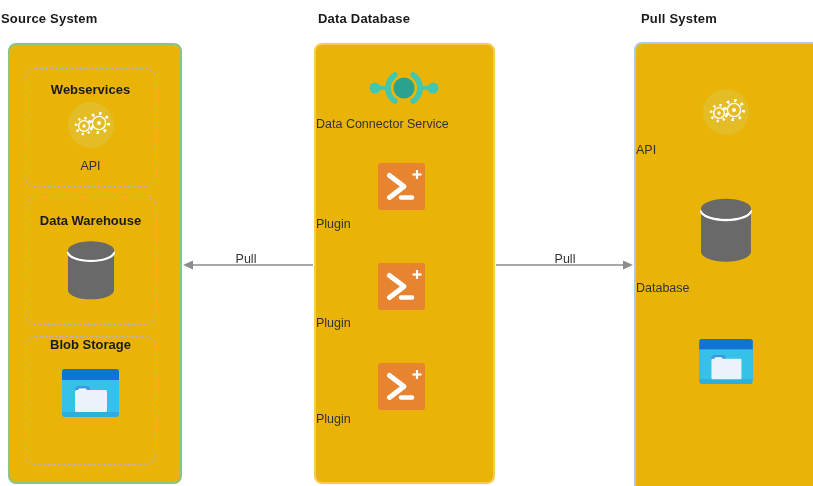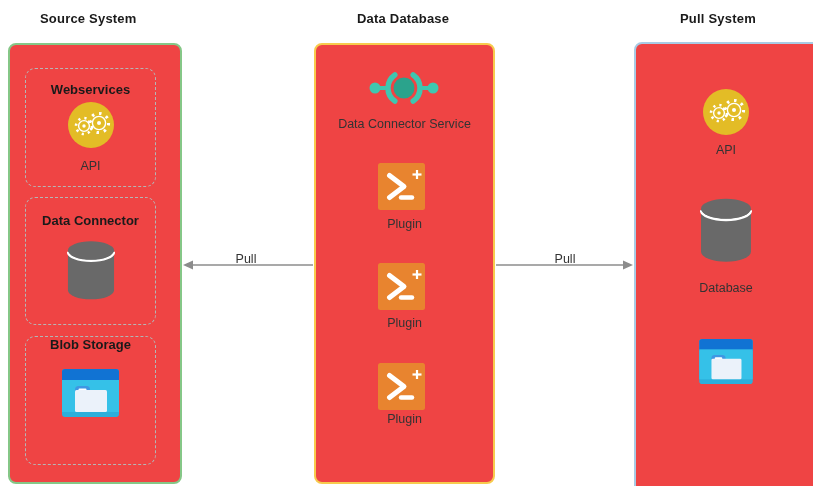--- a/index.html
+++ b/index.html
@@ -4,39 +4,39 @@
 <style>
   html,body{margin:0;padding:0;background:#ffffff;}
   .canvas{
     position:relative;width:813px;height:486px;overflow:hidden;
     background:#ffffff;
     font-family:"Liberation Sans","DejaVu Sans",sans-serif;
     color:#333;
   }
   .col-title{
     position:absolute;top:11px;font-size:13px;font-weight:bold;color:#1a1a1a;
-    letter-spacing:.2px;white-space:nowrap;padding-left:39px;
+    letter-spacing:.2px;white-space:nowrap;
   }
-  .box{position:absolute;box-sizing:border-box;border-radius:8px;background:#ef4444;}
+  .box{position:absolute;box-sizing:border-box;border-radius:8px;background:#eab308;}
   .box.green{left:8px;top:43px;width:174px;height:441px;border:2px solid #85C787;}
   .box.yellow{left:314px;top:43px;width:181px;height:441px;border:2px solid #F7CB4D;}
   .box.blue{left:634px;top:42px;width:200px;height:465px;border:2px solid #A9CBE4;}
   .dashed{
     position:absolute;left:15px;width:131px;box-sizing:border-box;
     border:1.5px dashed #b5b5b5;border-radius:10px;
     display:flex;flex-direction:column;align-items:center;
   }
   .sub-title{font-size:13px;font-weight:bold;color:#1a1a1a;white-space:nowrap;}
   .item-label{font-size:12.5px;color:#333;white-space:nowrap;}
   .gear-circle{
     width:46px;height:46px;border-radius:50%;background:#E3BC26;
     display:flex;align-items:center;justify-content:center;
   }
   .abs{position:absolute;}
-  .ctr{text-align:center;}
+  .ctr{text-align:left;}
   .arrow-label{position:absolute;top:240px;width:80px;text-align:center;font-size:12.5px;color:#333;margin-top:12px;}
   svg{display:block;}
 </style>
 </head>
 <body>
 
 <div class="canvas">
 
   <div class="col-title" style="left:1px">Source System</div>
   <div class="col-title" style="left:318px">Data Database</div>
@@ -53,21 +53,21 @@
           <circle cx="13" cy="21" r="1.7" fill="#fff"></circle>
           <circle cx="28" cy="18" r="9.6" stroke="#fff" stroke-width="3" stroke-dasharray="2.5 5"></circle>
           <circle cx="28" cy="18" r="6.6" stroke="#fff" stroke-width="1.4"></circle>
           <circle cx="28" cy="18" r="2" fill="#fff"></circle>
         </svg>
       </div>
       <div class="item-label" style="margin-top:11px">API</div>
     </div>
 
     <div class="dashed" style="top:152px;height:128px">
-      <div class="sub-title" style="margin-top:15px">Data Connector</div>
+      <div class="sub-title" style="margin-top:15px">Data Warehouse</div>
       <div style="margin-top:13px">
         <svg width="48" height="60" viewBox="0 0 50 62">
           <path d="M1 10 L1 51 A24 9.5 0 0 0 49 51 L49 10 Z" fill="#696969"></path>
           <path d="M1 11 A24 9.5 0 0 0 49 11" stroke="#fff" stroke-width="2.4" fill="none"></path>
           <ellipse cx="25" cy="9.5" rx="24" ry="9.5" fill="#696969"></ellipse>
         </svg>
       </div>
     </div>
 
     <div class="dashed" style="top:291px;height:129px">

